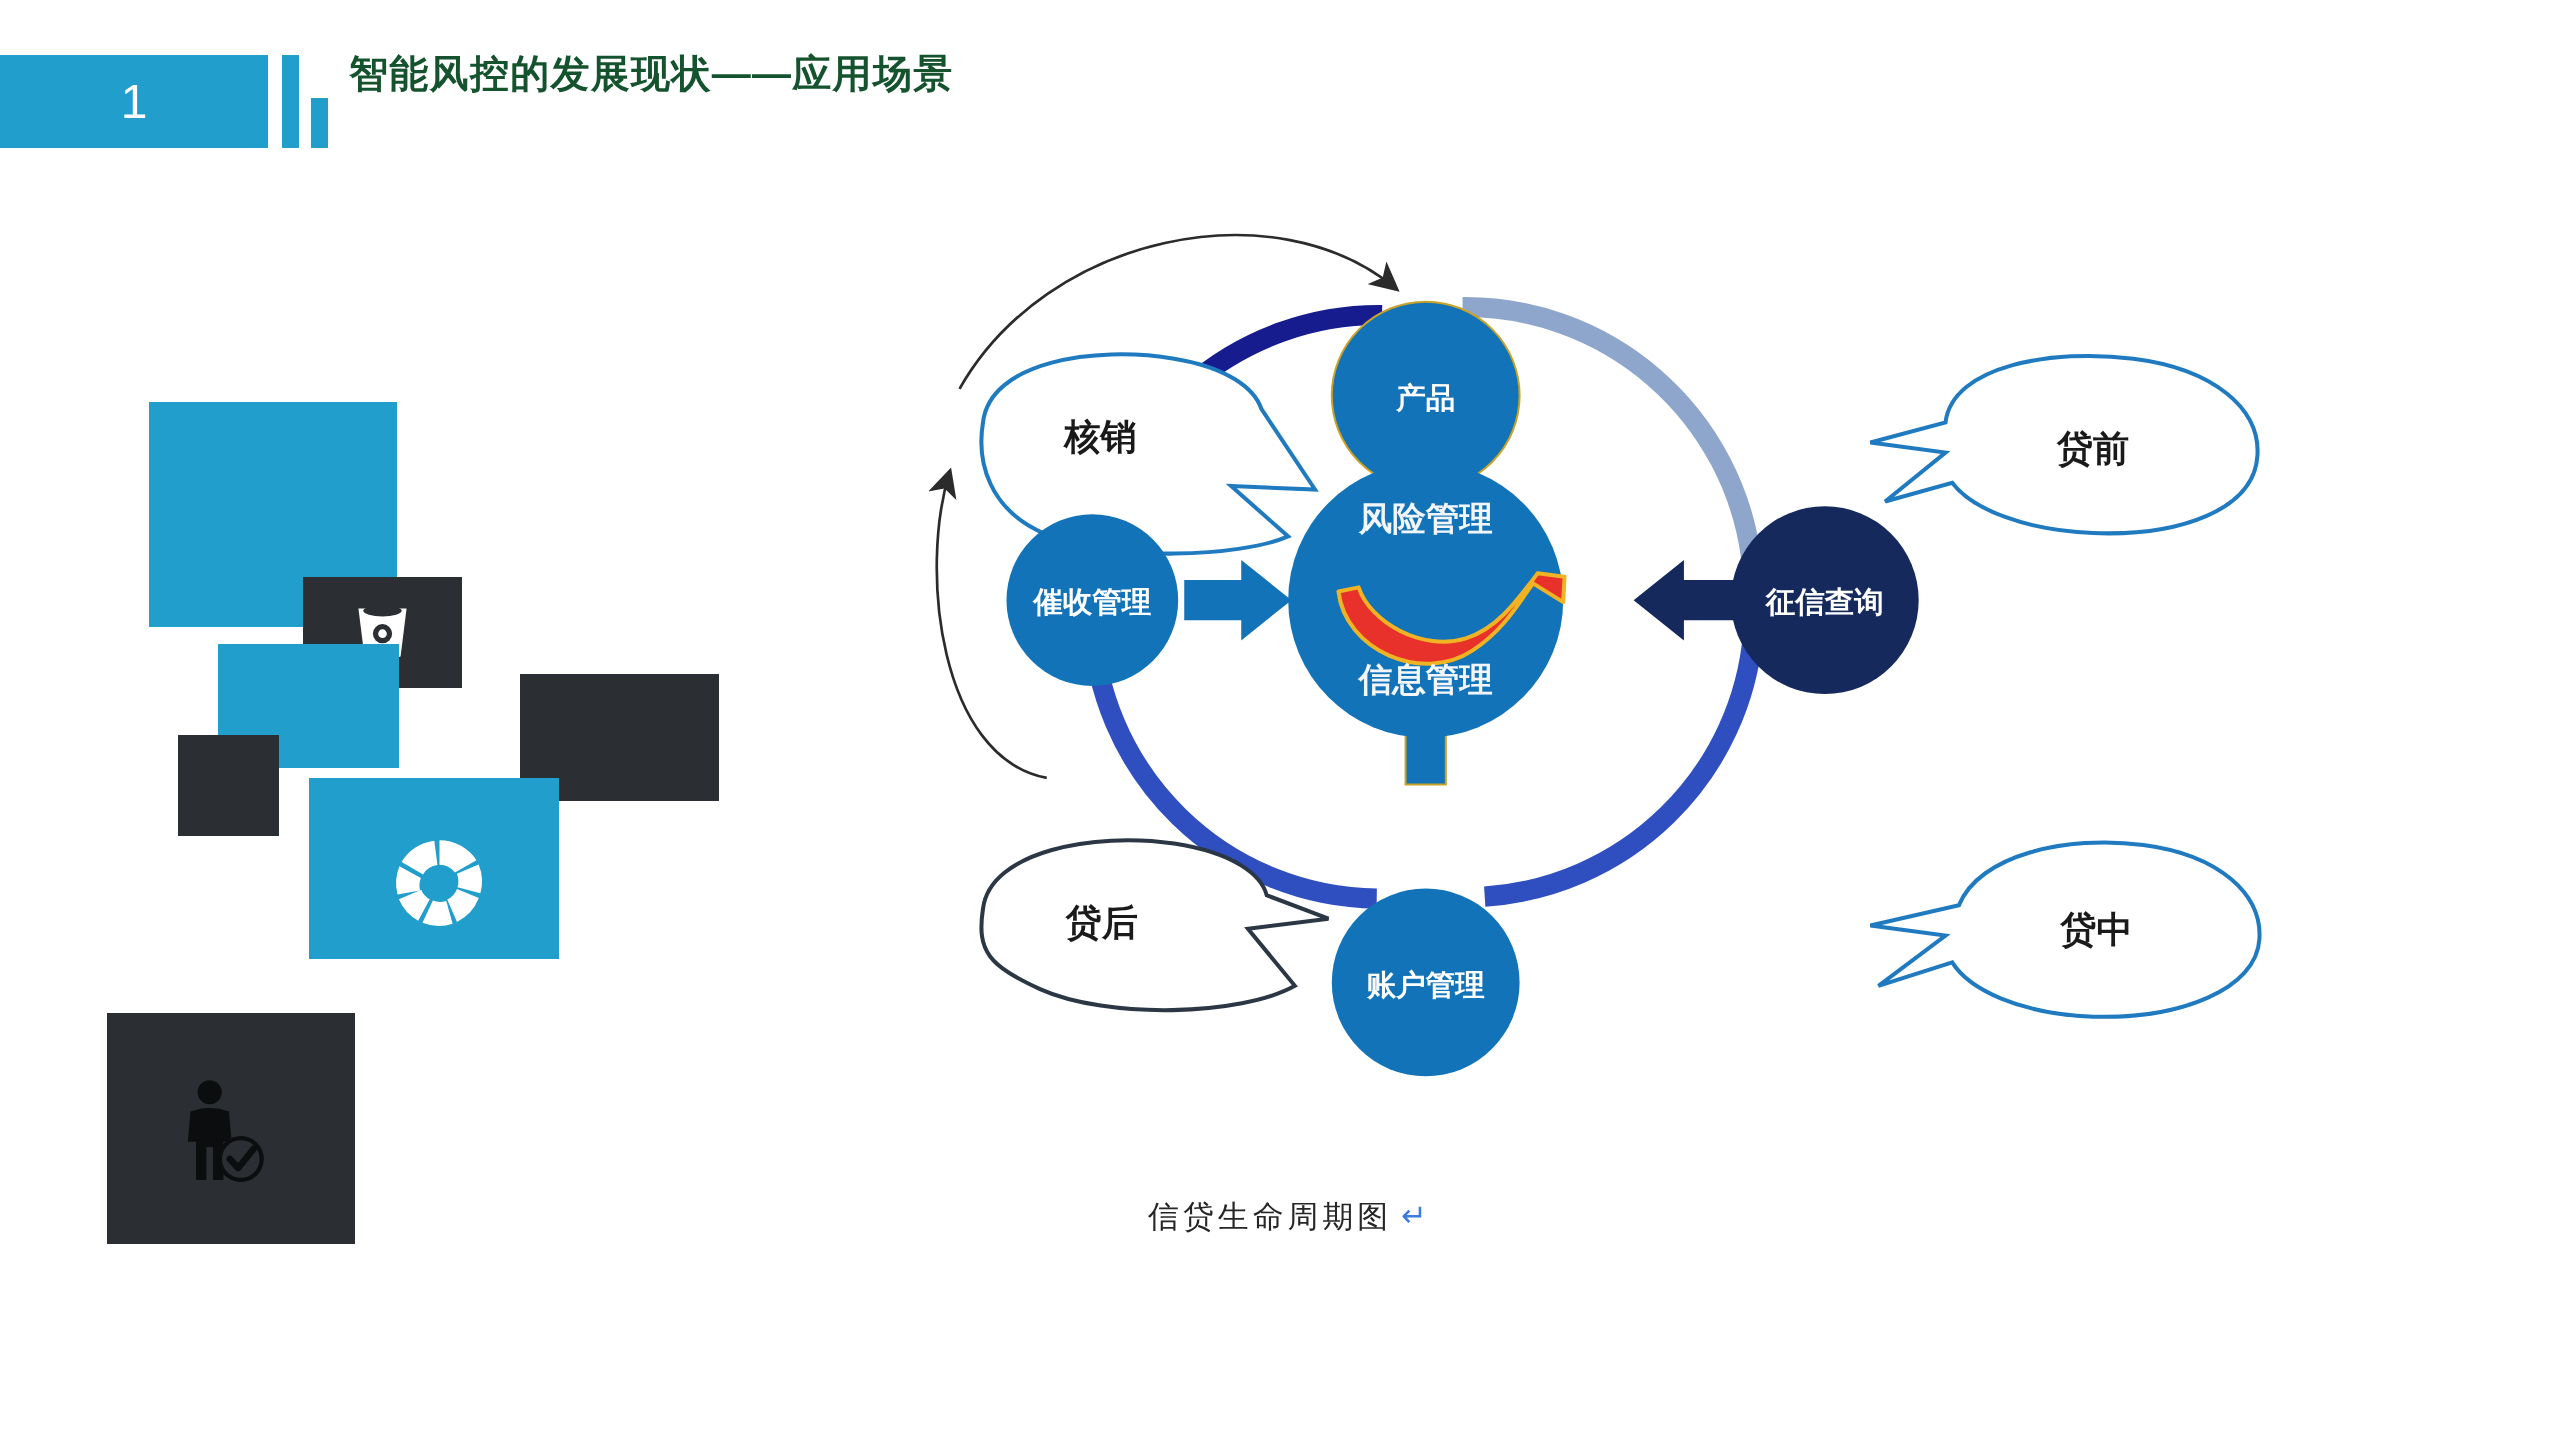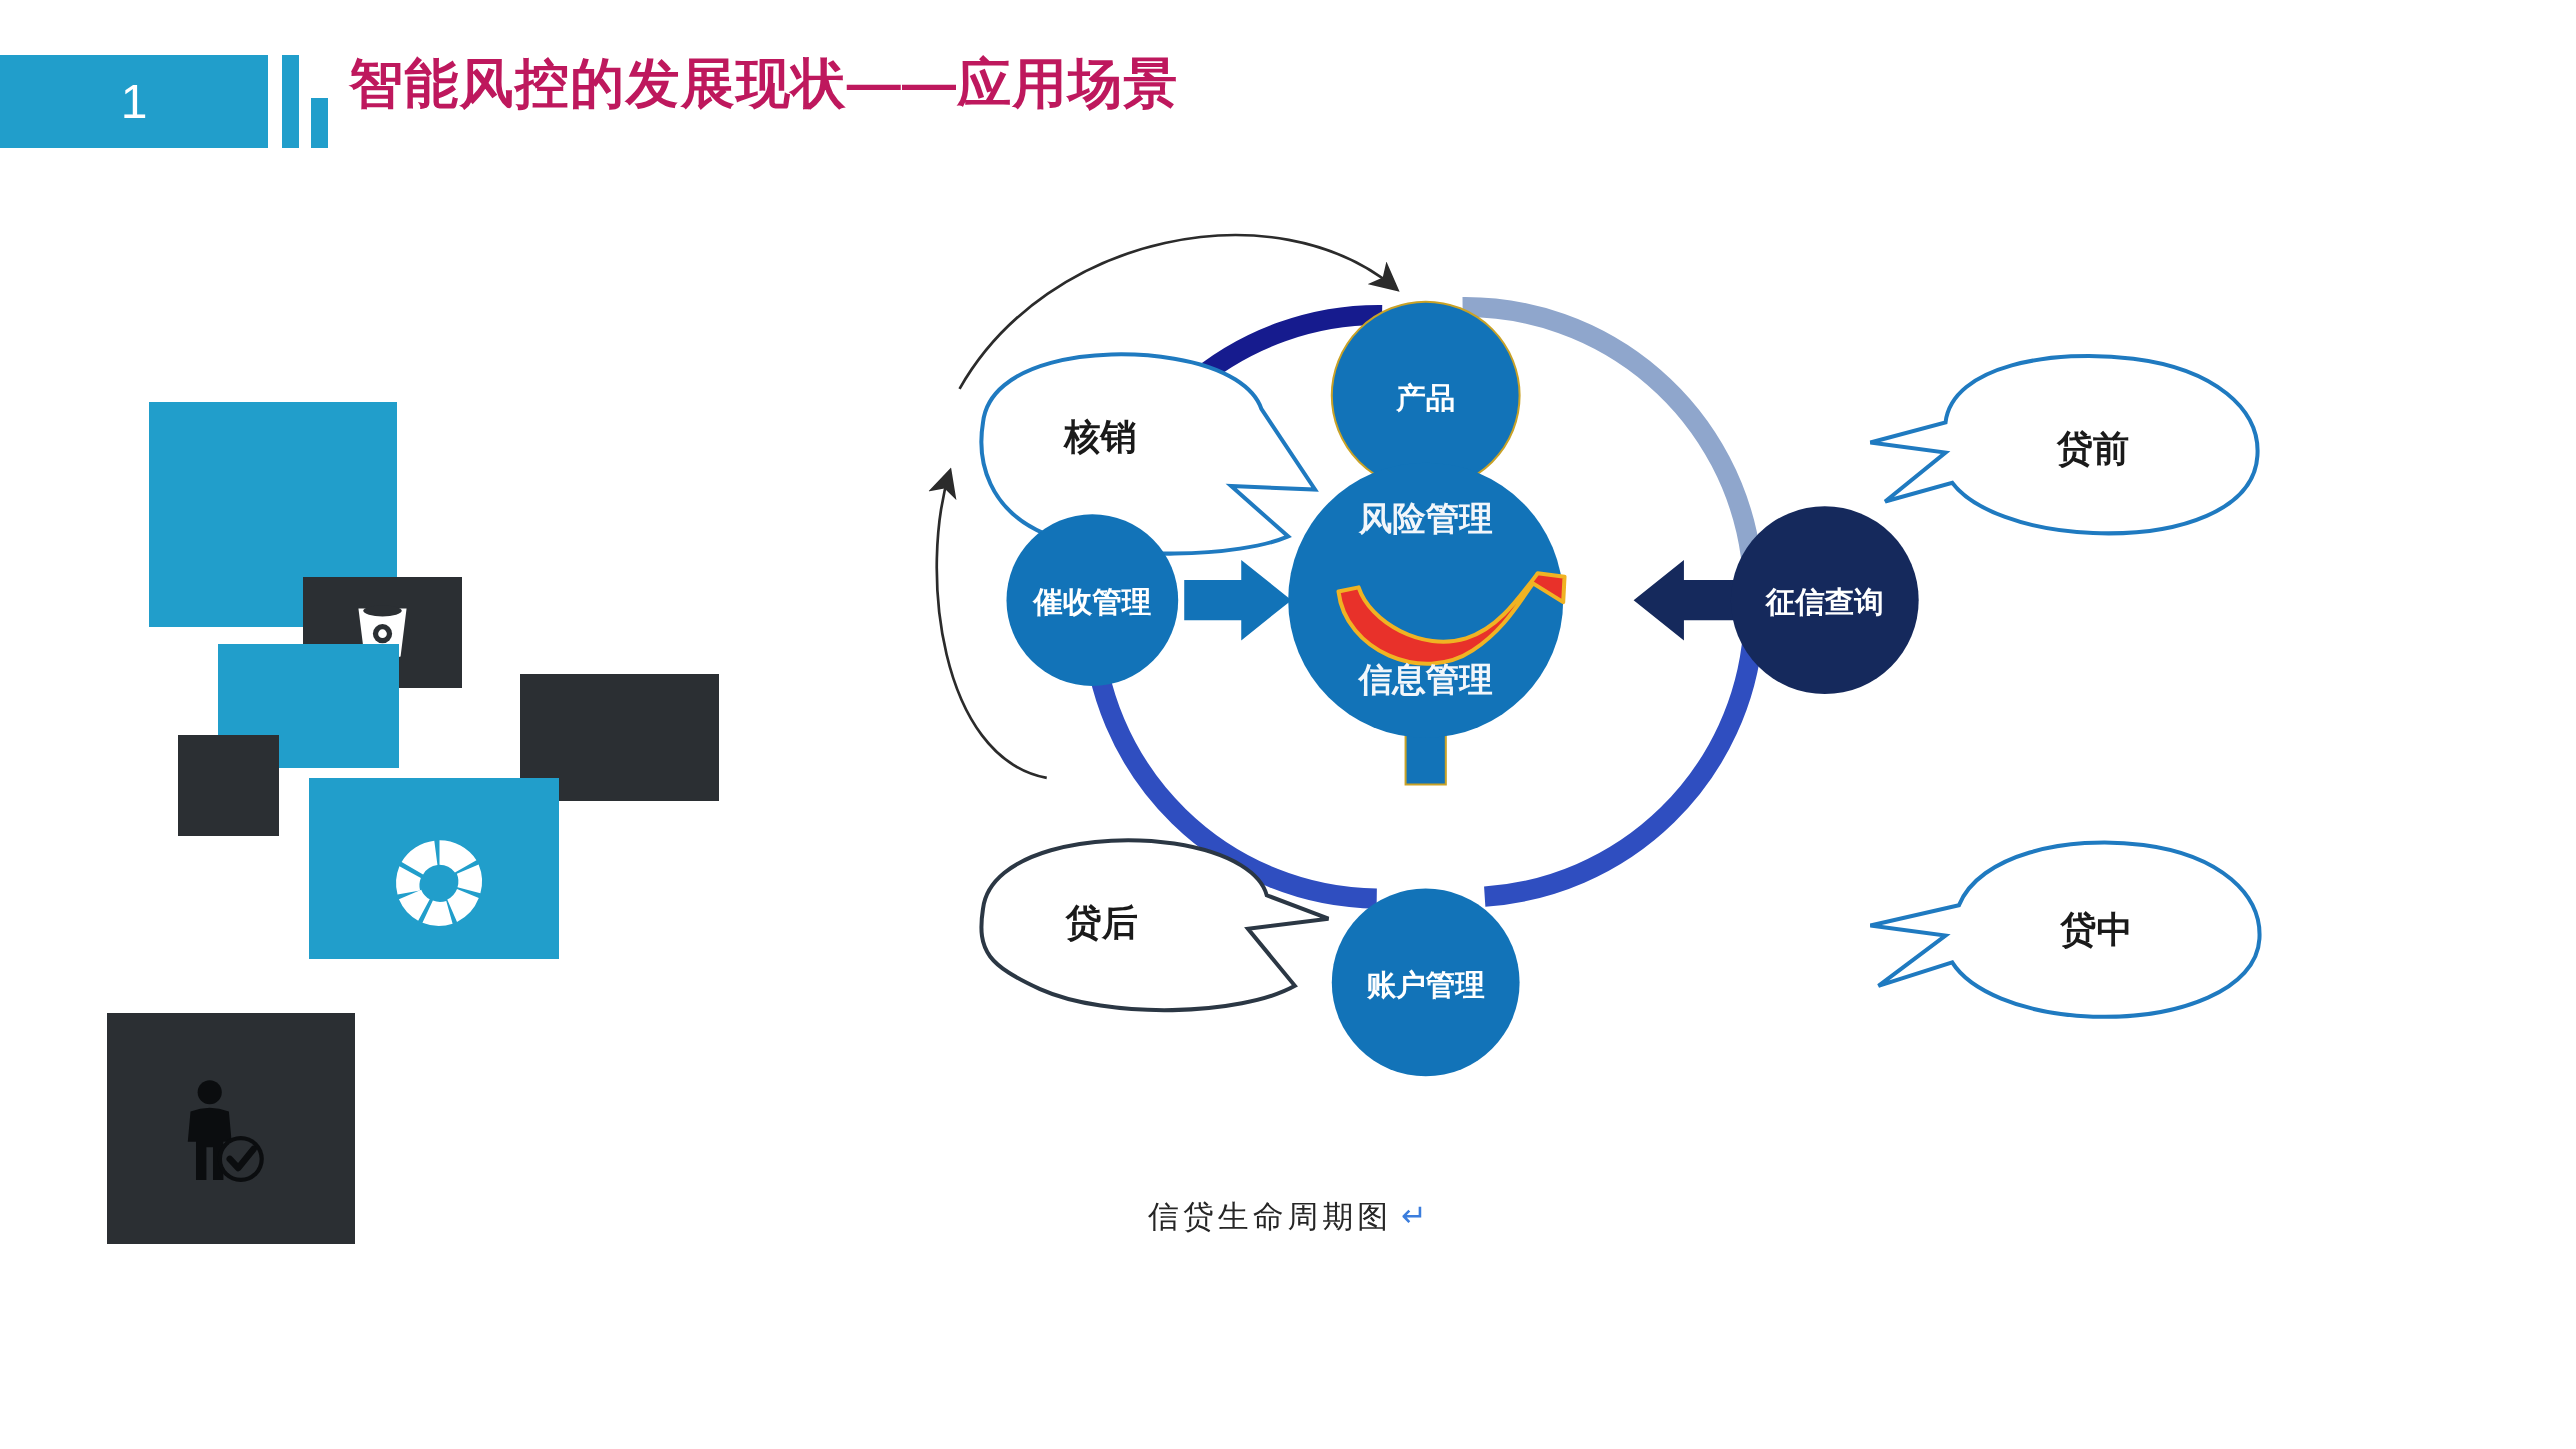--- a/index.html
+++ b/index.html
@@ -34,22 +34,22 @@
     width: 17.4px; height: 93px;
     background: #219ecb;
   }
   .hdr-bar-short {
     position: absolute; left: 311px; top: 98px;
     width: 17.4px; height: 50px;
     background: #219ecb;
   }
   .hdr-title {
     position: absolute; left: 349px; top: 50px;
-    color: #be185d;
-    font-size: 54px;
+    color: #14532d;
+    font-size: 39px;
     font-weight: bold;
     letter-spacing: 1.3px;
     white-space: nowrap;
     line-height: 1.25;
   }
 
   
   #decor { position: absolute; left: 0; top: 0; width: 805px; height: 1449px; }
   .blk { position: absolute; }
   .blk-teal { background: #219ecb; }

